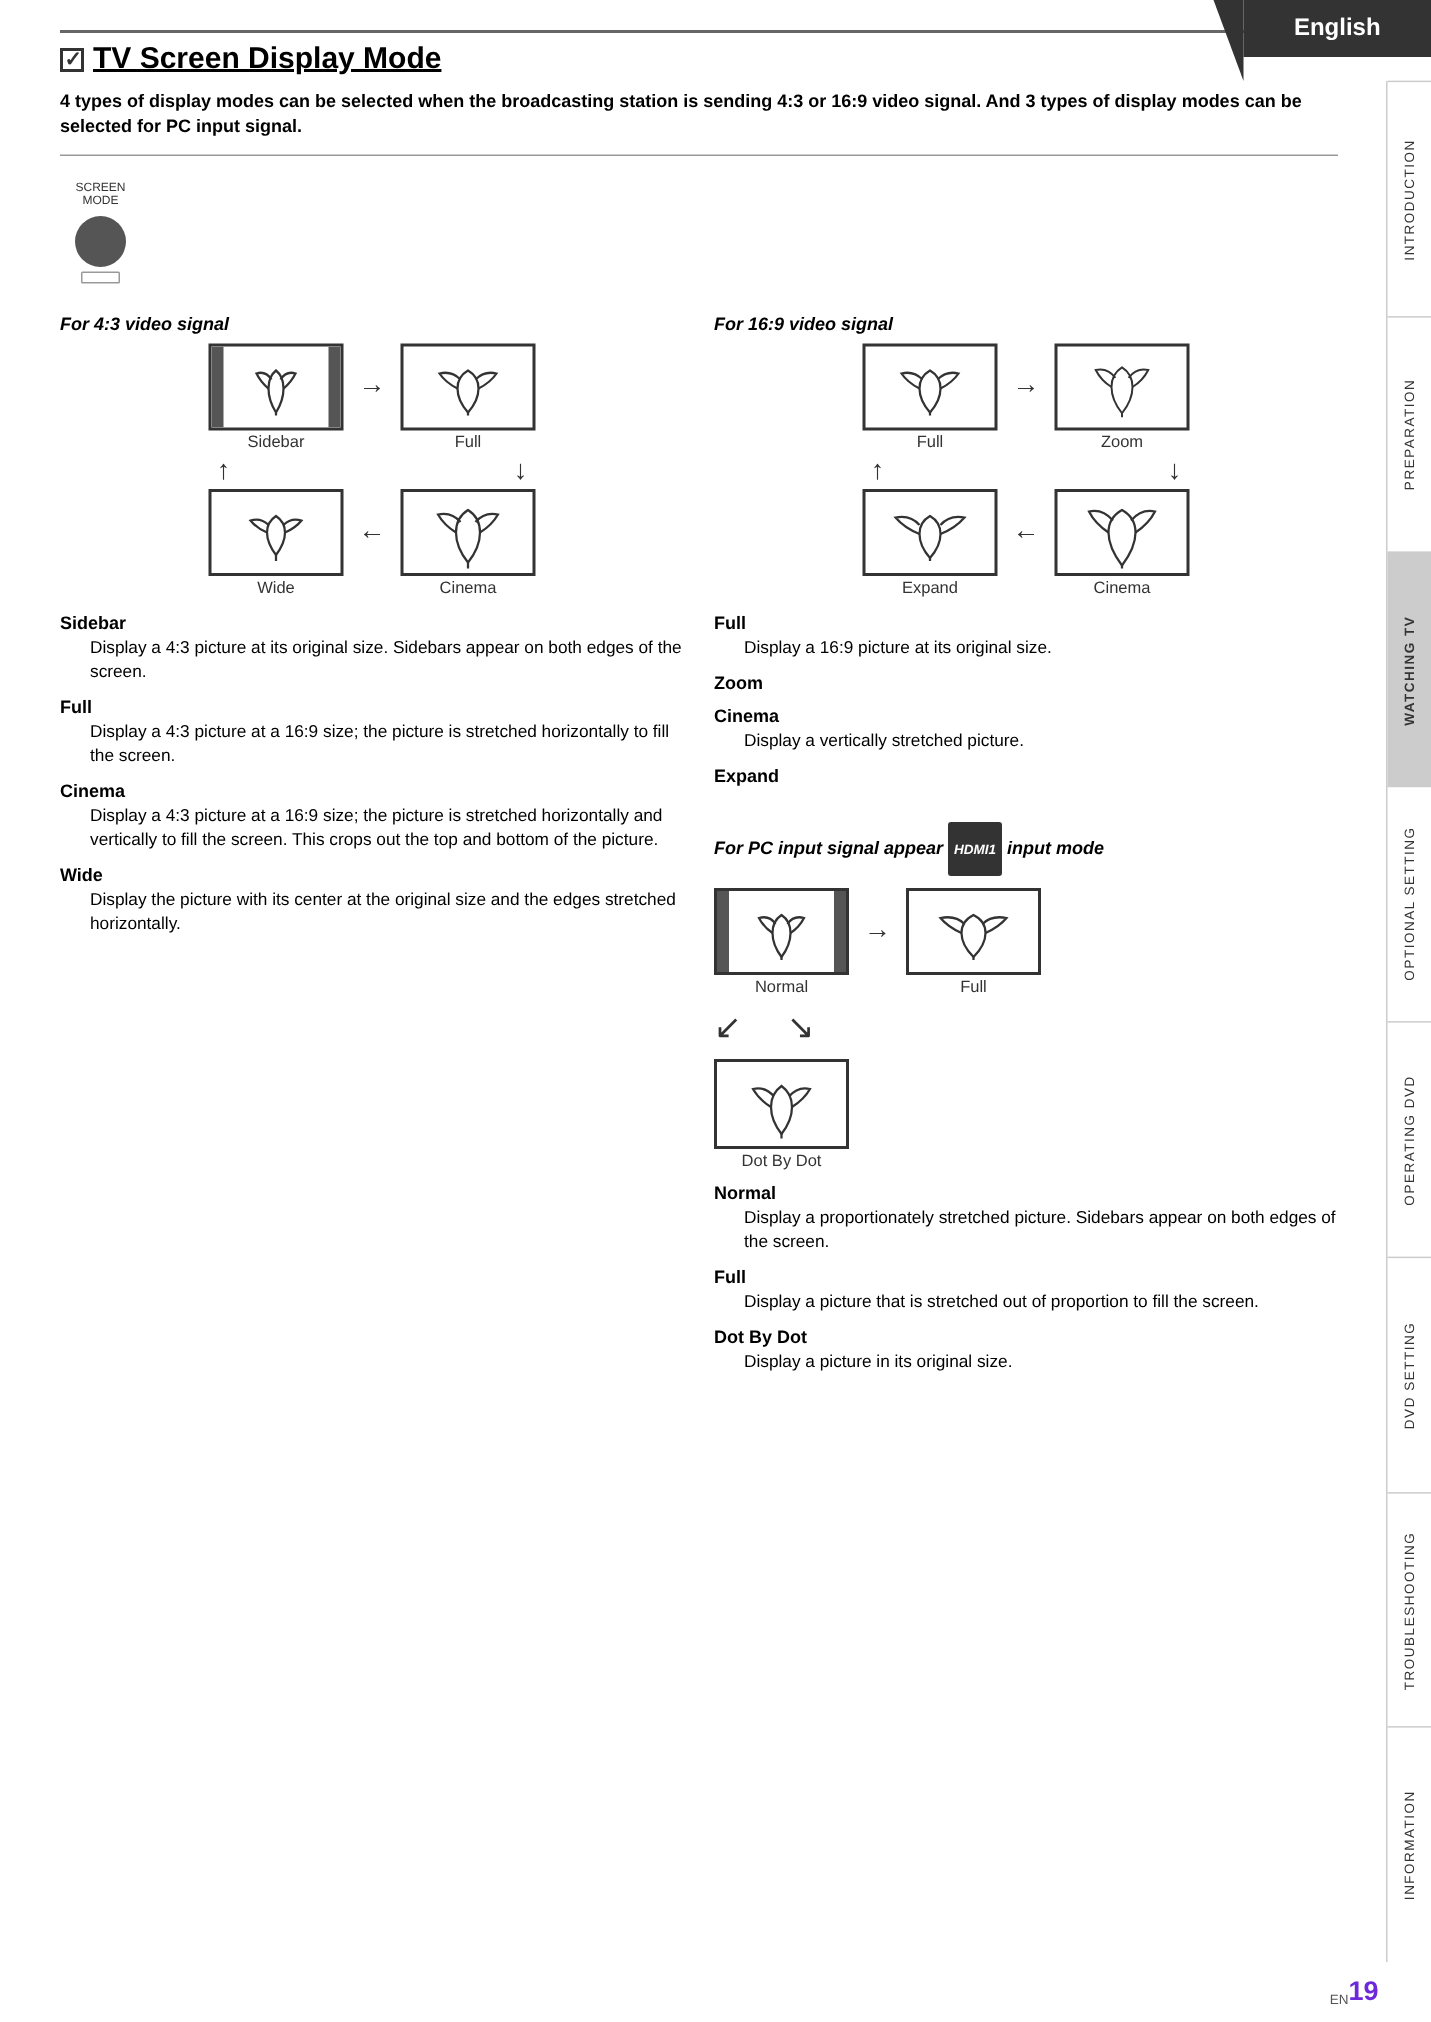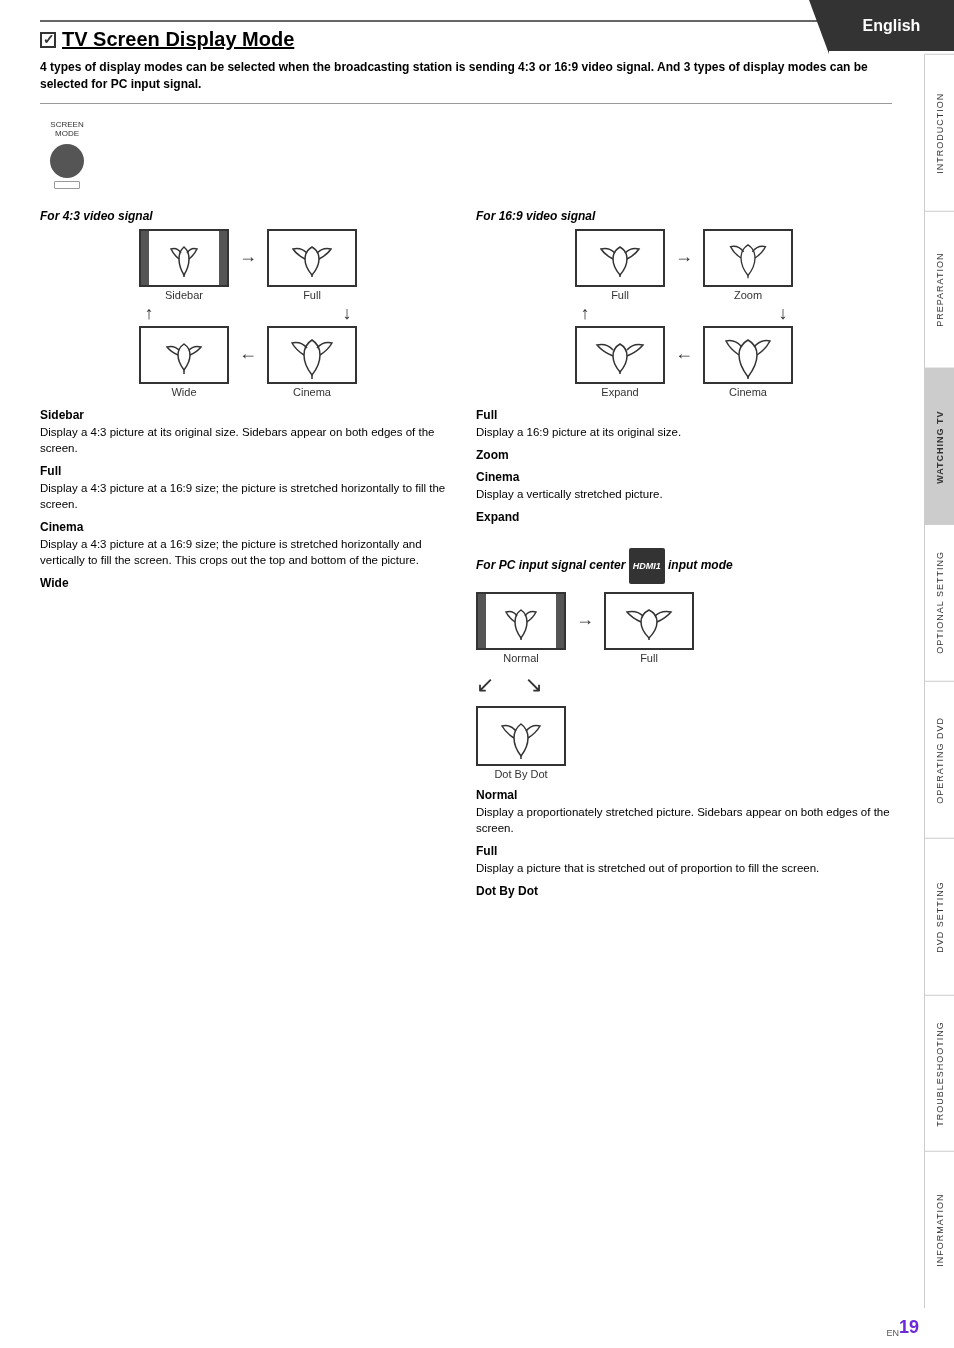--- a/index.html
+++ b/index.html
@@ -12,21 +12,21 @@
       position: relative;
       overflow-x: hidden;
     }
 
     
     .english-tab {
       position: absolute;
       top: 0;
       right: 0;
       width: 125px;
-      height: 51px;
+      height: 38px;
       background: #333;
       display: flex;
       align-items: center;
       justify-content: center;
       color: #fff;
       font-size: 16px;
       font-weight: bold;
       z-index: 10;
     }
     .english-tab::before {
@@ -204,20 +204,21 @@
     .mode-heading {
       font-weight: bold;
       font-size: 12px;
       margin-top: 8px;
       margin-bottom: 2px;
     }
     .mode-desc {
       font-size: 11.5px;
       line-height: 1.4;
       margin-bottom: 4px;
+      margin-left: 20px;
     }
 
     
     .diagram-4x3 {
       width: 100%;
       margin-bottom: 10px;
     }
     .diag-row {
       display: flex;
       align-items: center;
@@ -422,20 +423,21 @@
       <p class="mode-heading">Sidebar</p>
       <p class="mode-desc">Display a 4:3 picture at its original size. Sidebars appear on both edges of the screen.</p>
 
       <p class="mode-heading">Full</p>
       <p class="mode-desc">Display a 4:3 picture at a 16:9 size; the picture is stretched horizontally to fill the screen.</p>
 
       <p class="mode-heading">Cinema</p>
       <p class="mode-desc">Display a 4:3 picture at a 16:9 size; the picture is stretched horizontally and vertically to fill the screen. This crops out the top and bottom of the picture.</p>
 
       <p class="mode-heading">Wide</p>
+      <p class="mode-desc">Display the picture with its center at the original size and the edges stretched horizontally.</p>
     </div>
 
     <div class="col-right">
 
       <p class="signal-title">For 16:9 video signal</p>
 
       <div class="diagram-4x3">
         <div class="diag-row">
           <div class="diag-cell">
             <div class="tv-box tv-box-wide">
@@ -500,21 +502,21 @@
       <p class="mode-heading">Zoom</p>
 
       <p class="mode-heading">Cinema</p>
       <p class="mode-desc">Display a vertically stretched picture.</p>
 
       <p class="mode-heading">Expand</p>
 
       <div style="margin-top: 24px;">
         <p class="signal-title">
           <em>
-            <span>For PC input signal center </span><span class="hdmi-badge">HDMI1</span><span> input mode</span>
+            <span>For PC input signal appear </span><span class="hdmi-badge">HDMI1</span><span> input mode</span>
           </em>
         </p>
 
         <div class="pc-diagram">
           <div class="pc-row1">
             <div class="diag-cell">
               <div class="tv-box tv-box-wide sidebar-stripes">
                 <svg width="50" height="42" viewBox="0 0 50 42">
                   <path d="M25,38 Q19,30 19,22 Q19,14 25,10 Q31,14 31,22 Q31,30 25,38Z" fill="none" stroke="#333" stroke-width="1.5"></path>
                   <path d="M19,22 Q13,18 10,12 Q17,10 21,16" fill="none" stroke="#333" stroke-width="1.5"></path>
@@ -556,20 +558,21 @@
           </div>
         </div>
 
         <p class="mode-heading">Normal</p>
         <p class="mode-desc">Display a proportionately stretched picture. Sidebars appear on both edges of the screen.</p>
 
         <p class="mode-heading">Full</p>
         <p class="mode-desc">Display a picture that is stretched out of proportion to fill the screen.</p>
 
         <p class="mode-heading">Dot By Dot</p>
+        <p class="mode-desc">Display a picture in its original size.</p>
       </div>
 
     </div>
   </div>
 
 </div>
 
 <div class="page-number">19</div>
 <div class="page-en" style="font-size:9px; position:absolute; bottom:10px; right:55px; color:#555;">EN</div>
 

